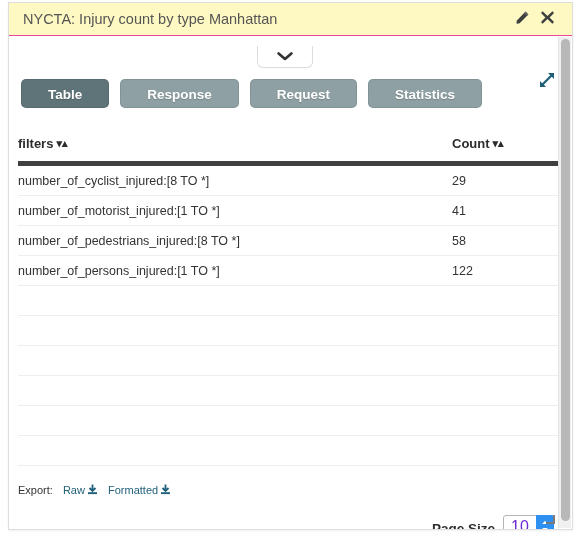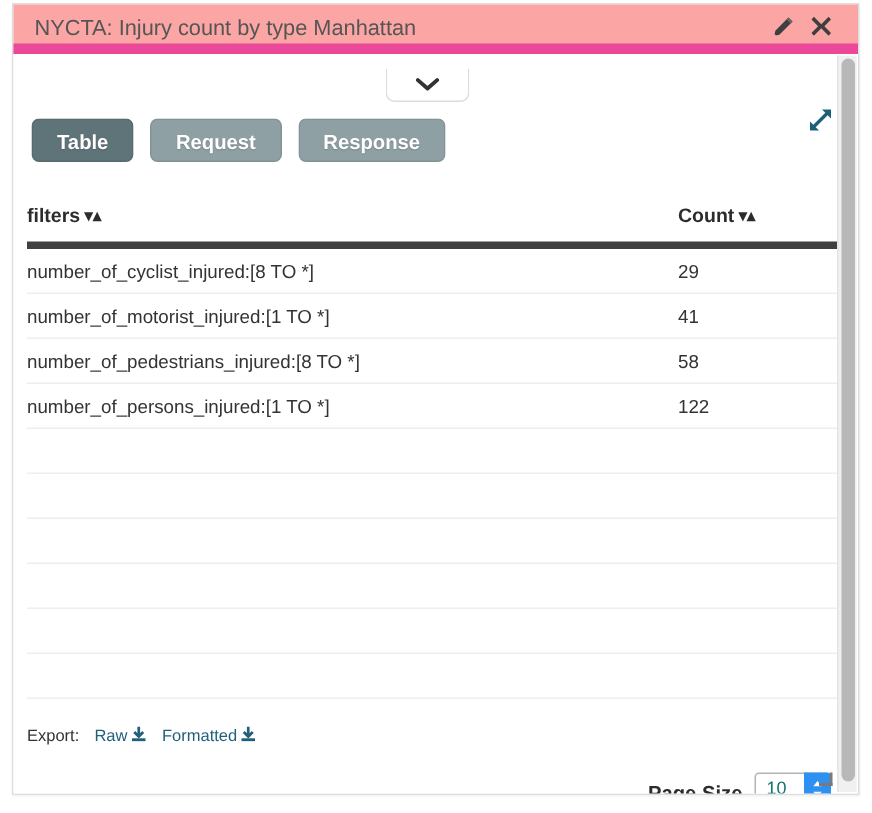--- a/index.html
+++ b/index.html
@@ -27,22 +27,22 @@
     box-sizing: border-box;
     box-shadow: 0 1px 2px rgba(0,0,0,0.06);
   }
 
   
   #titlebar {
     position: absolute;
     left: 0; top: 0;
     width: 100%;
     height: 33px;
-    background: #fca5a5;
-    border-bottom: 7px solid #ec4899;
+    background: #fef9c3;
+    border-bottom: 1px solid #ec4899;
     box-sizing: border-box;
   }
   #panel-title {
     position: absolute;
     left: 14px;
     top: 8px;
     font-size: 14.5px;
     color: #555555;
     white-space: nowrap;
   }
@@ -106,21 +106,21 @@
   #tabs {
     position: absolute;
     left: 12px;
     top: 43px;
     display: flex;
     gap: 11px;
   }
   .tab-btn {
     min-width: 58px;
     height: 29px;
-    padding: 0 16px;
+    padding: 0 26px;
     border-radius: 5px;
     border: 1px solid rgba(0,0,0,0.08);
     background: #8ea0a3;
     color: #ffffff;
     font-size: 13.5px;
     font-weight: bold;
     line-height: 29px;
     text-align: center;
     cursor: pointer;
     box-sizing: border-box;
@@ -215,22 +215,22 @@
     background: #ffffff;
     border: 1px solid #b4b4b4;
     border-radius: 3px;
     box-sizing: border-box;
     cursor: pointer;
   }
   #pagesize-value {
     position: absolute;
     left: 7px;
     top: 2px;
-    font-size: 12px;
-    color: #0f766e;
+    font-size: 16px;
+    color: #6d28d9;
   }
   #pagesize-stepper {
     position: absolute;
     right: -1px;
     top: -1px;
     width: 18px;
     height: 21px;
     background: #2e90f0;
     border-radius: 0 3px 3px 0;
     color: #ffffff;
@@ -316,22 +316,23 @@
     </div>
 
     <div id="expand-icon">
       <svg width="16" height="16" viewBox="0 0 16 16">
         <path d="M15 1 L15 7 L12.8 4.8 L4.8 12.8 L7 15 L1 15 L1 9 L3.2 11.2 L11.2 3.2 L9 1 Z" fill="#1f6079"></path>
       </svg>
     </div>
 
     <div id="tabs">
       <div class="tab-btn active">Table</div>
+      <div class="tab-btn">Response</div>
       <div class="tab-btn">Request</div>
-      <div class="tab-btn">Response</div>
+      <div class="tab-btn">Statistics</div>
     </div>
 
     <table id="data-table">
       <colgroup>
         <col class="col-filters">
         <col class="col-count">
       </colgroup>
       <thead>
         <tr>
           <th>

